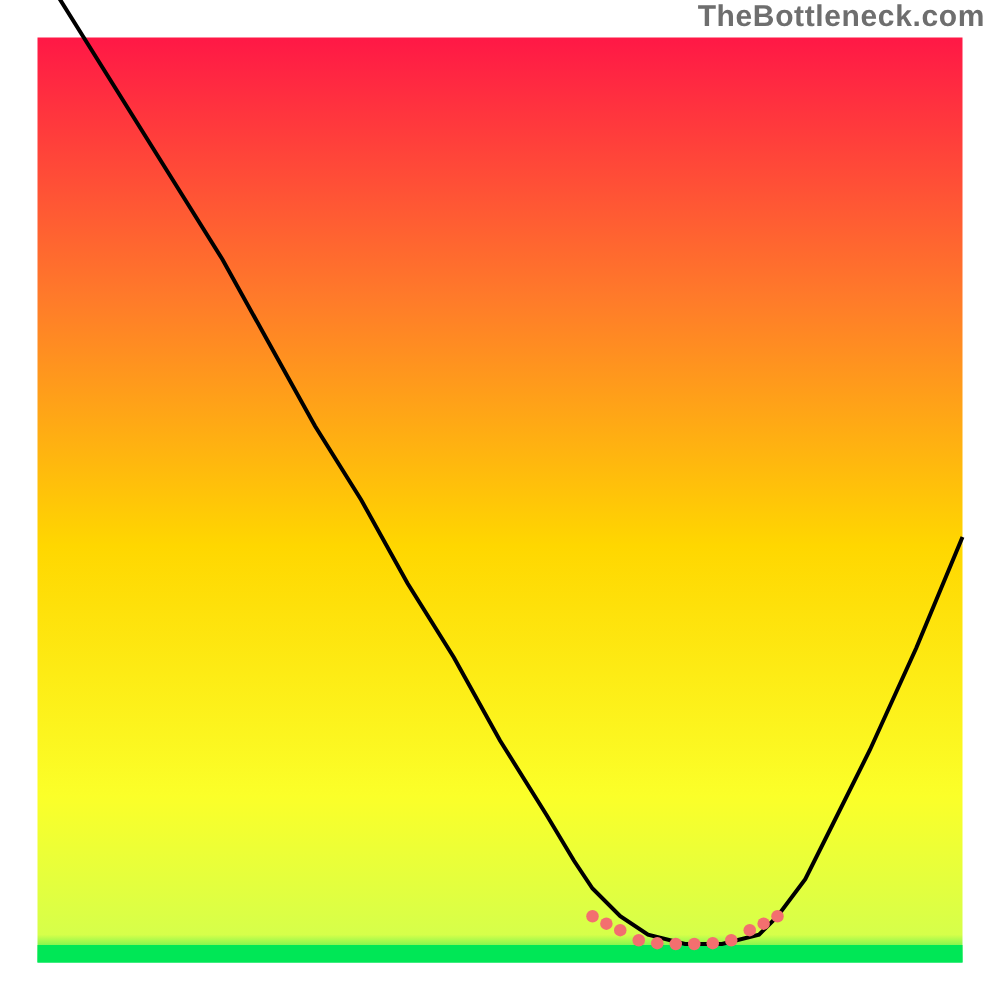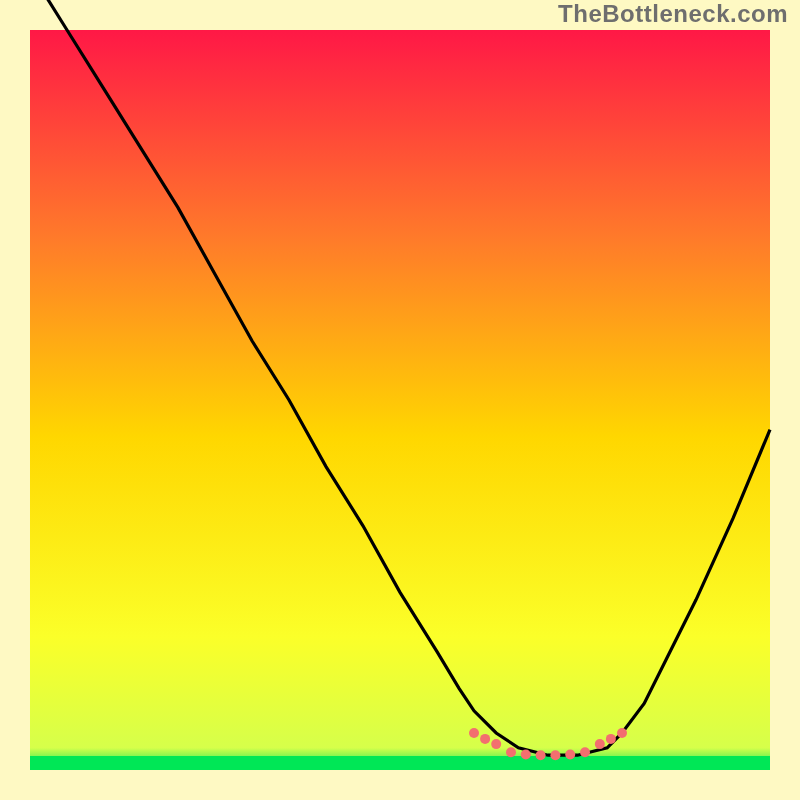--- a/index.html
+++ b/index.html
@@ -8,21 +8,21 @@
     width: 800px;
     height: 800px;
     background: #000000;
     overflow: hidden;
     font-family: Arial, Helvetica, sans-serif;
   }
   .frame {
     position: relative;
     width: 800px;
     height: 800px;
-    background: #fef9c3;
+    background: #ffffff;
   }
   .watermark {
     position: absolute;
     top: 0;
     right: 12px;
     font-size: 24px;
     font-weight: 600;
     color: #6e6e6e;
     z-index: 20;
     letter-spacing: 0.5px;

